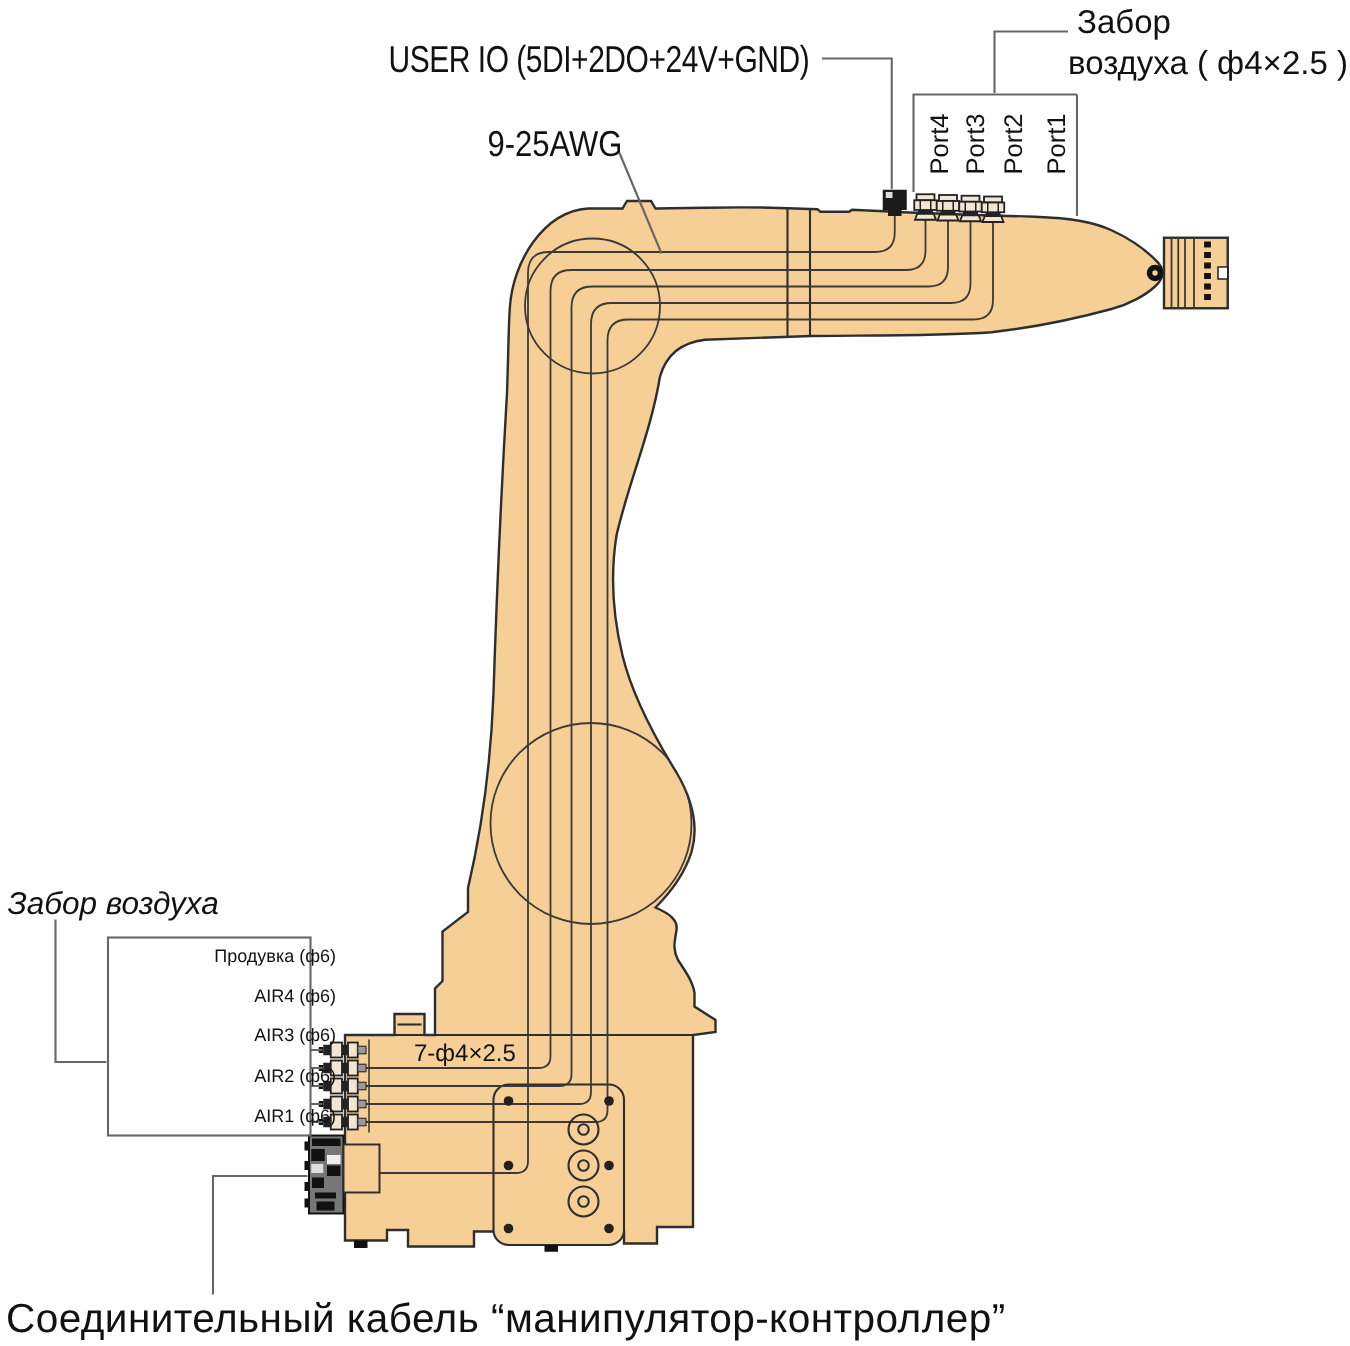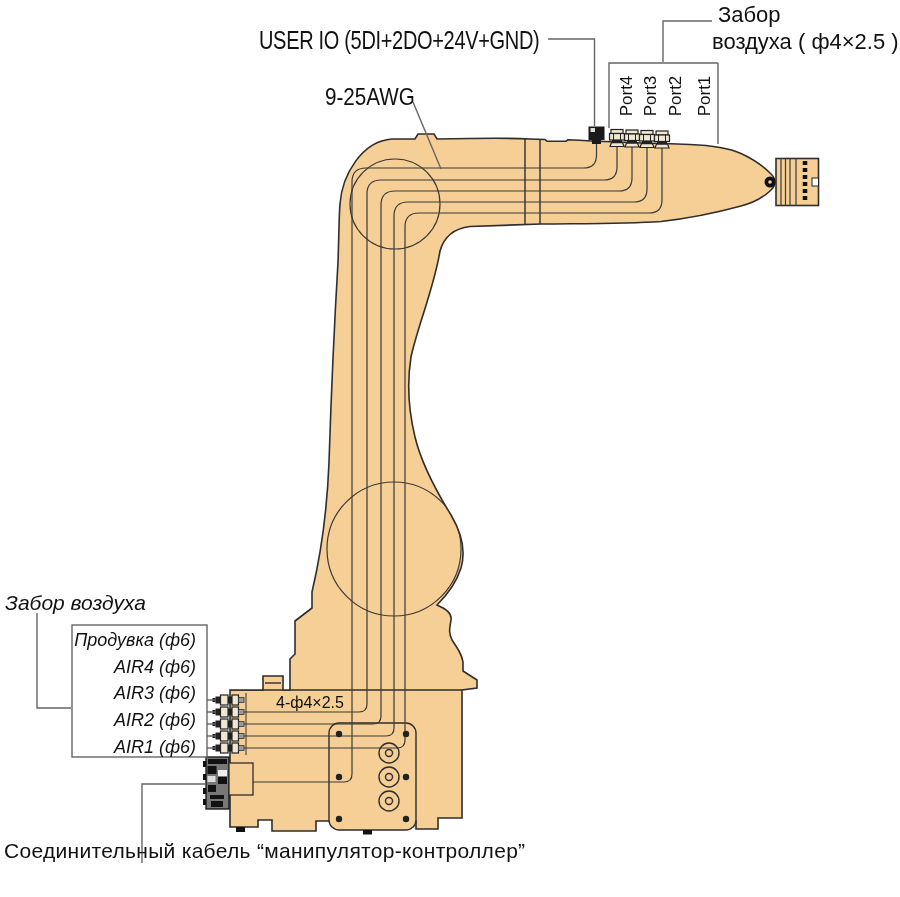--- a/index.html
+++ b/index.html
@@ -5,23 +5,23 @@
   html,body{margin:0;padding:0;}
   body{width:900px;height:897px;position:relative;background:#fff;font-family:"Liberation Sans",sans-serif;color:#111;overflow:hidden;}
   #scene{position:absolute;left:0;top:0;}
   .lbl{position:absolute;white-space:nowrap;}
   .user-io{left:259px;top:26px;font-size:25px;letter-spacing:-0.4px;transform:scaleX(0.8);transform-origin:left top;}
   .awg{left:325px;top:83px;font-size:24px;transform:scaleX(0.86);transform-origin:left top;}
   .air-out-1{left:718px;top:2px;font-size:22px;}
   .air-out-2{left:712px;top:29px;font-size:22px;}
   .port{position:absolute;top:96px;font-size:17px;transform:translate(-50%,-50%) rotate(-90deg);}
   .zabor{left:5px;top:591px;font-size:21px;font-style:italic;}
-  .air-item{position:absolute;right:704px;font-size:18px;font-style:italic;}
+  .air-item{position:absolute;right:676px;font-size:12px;}
   .plate-lbl{left:276px;top:694px;font-size:16px;}
-  .cable-lbl{left:4px;top:839px;font-size:21px;letter-spacing:0.3px;}
+  .cable-lbl{left:4px;top:864px;font-size:27px;letter-spacing:0.3px;}
   svg .body{fill:#F5CF95;stroke:#2e2e2e;stroke-width:1.6;}
   svg .ln{stroke:#3a3a3a;stroke-width:1.2;fill:none;}
   svg .outl{stroke:#2e2e2e;stroke-width:1.4;fill:none;}
   svg .tan{fill:#F5CF95;}
   svg .fit{fill:#efe7d2;stroke:#222;stroke-width:1.2;}
   svg .leader{stroke:#666;stroke-width:1.4;fill:none;}
 </style>
 </head>
 <body>
 
@@ -238,14 +238,14 @@
 <div class="port" style="left:627px">Port4</div>
 <div class="port" style="left:651px">Port3</div>
 <div class="port" style="left:676px">Port2</div>
 <div class="port" style="left:705px">Port1</div>
 <div class="lbl zabor">Забор воздуха</div>
 <div class="lbl air-item" style="top:630px">Продувка (ф6)</div>
 <div class="lbl air-item" style="top:657px">AIR4 (ф6)</div>
 <div class="lbl air-item" style="top:683px">AIR3 (ф6)</div>
 <div class="lbl air-item" style="top:710px">AIR2 (ф6)</div>
 <div class="lbl air-item" style="top:737px">AIR1 (ф6)</div>
-<div class="lbl plate-lbl">4-ф4×2.5</div>
+<div class="lbl plate-lbl">7-ф4×2.5</div>
 <div class="lbl cable-lbl">Соединительный кабель “манипулятор-контроллер”</div>
 
 </body></html>

